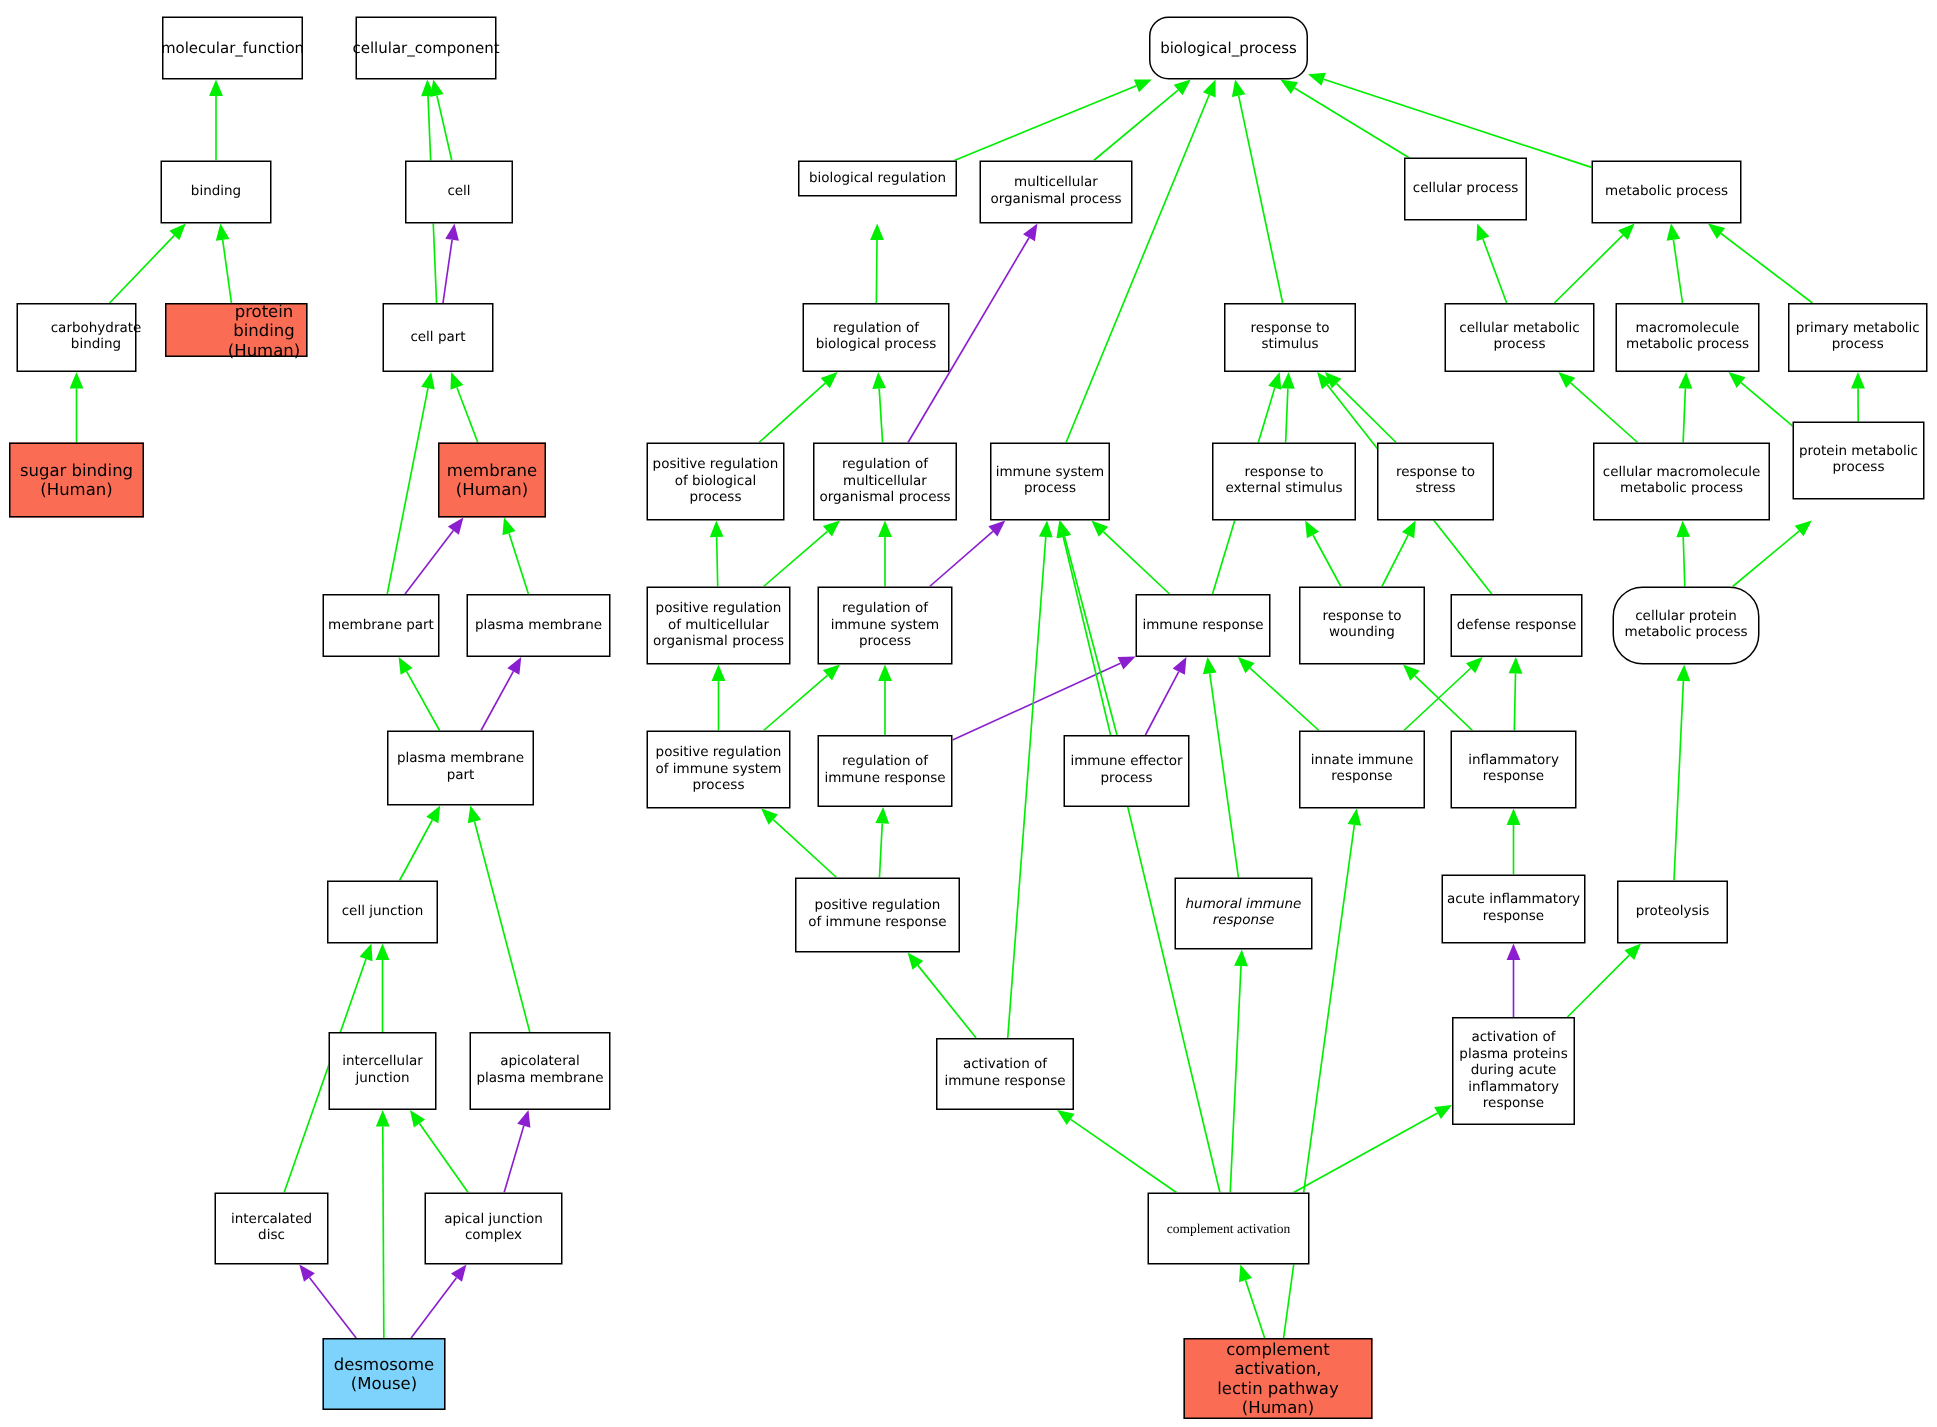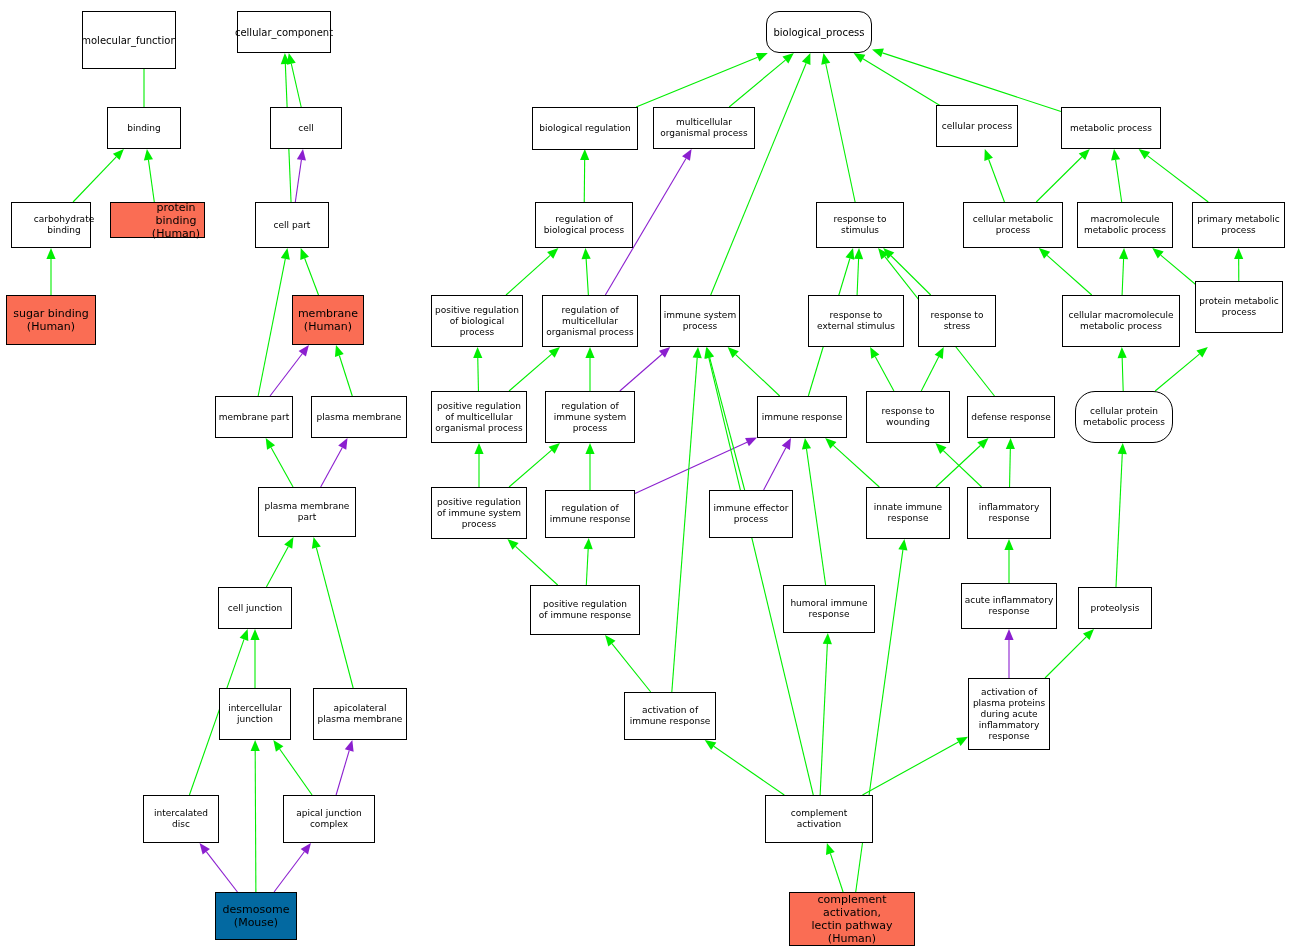--- a/index.html
+++ b/index.html
@@ -23,21 +23,21 @@
     justify-content:center;
     text-align:center;
     color:#000000;
     font-size:9px;
     line-height:11px;
     letter-spacing:0px;
     padding:1px 2px;
     white-space:pre-line;
   }
   .node.hl{ background:#fa6d54; font-size:11px; line-height:13px; }
-  .node.query{ background:#0369a1; font-size:11px; line-height:13px; }
+  .node.query{ background:#7dd3fc; font-size:11px; line-height:13px; }
   .node.root{ font-size:10px; }
 </style>
 </head>
 <body>
 
 <div id="canvas">
   <svg id="edges" viewBox="0 0 1291 951" xmlns="http://www.w3.org/2000/svg">
       <g>
         <line x1="144" y1="107" x2="144" y2="64" stroke="#00ee00" stroke-width="1.1"></line>
         <polygon points="144,53 148.6,64 139.4,64" fill="#00ee00"></polygon>
@@ -345,26 +345,26 @@
       <g>
         <line x1="843.09" y1="892" x2="830.3671519962429" y2="853.4459151401301" stroke="#00ee00" stroke-width="1.1"></line>
         <polygon points="826.92,843 834.7354437821155,852.0043788507921 825.9988602103704,854.887451429468" fill="#00ee00"></polygon>
       </g>
       <g>
         <line x1="855.7241379310345" y1="892" x2="902.9107817349409" y2="549.8968324216783" stroke="#00ee00" stroke-width="1.1"></line>
         <polygon points="904.4137931034483,539 907.4676389294609,550.5253644485086 898.3539245404208,549.2683003948479" fill="#00ee00"></polygon>
       </g>
     </svg>
   <div id="node-layer">
-      <div class="node root" style="left: 82px; top: 11px; width: 94px; height: 58px;">molecular_function</div>
+      <div class="node root" style="left: 108px; top: 11px; width: 94px; height: 42px;">molecular_function</div>
       <div class="node root" style="left: 237px; top: 11px; width: 94px; height: 42px;">cellular_component</div>
       <div class="node root" style="left: 766px; top: 11px; width: 106px; height: 42px; border-radius: 13px;">biological_process</div>
       <div class="node " style="left: 107px; top: 107px; width: 74px; height: 42px;">binding</div>
       <div class="node " style="left: 270px; top: 107px; width: 72px; height: 42px;">cell</div>
-      <div class="node " style="left: 532px; top: 107px; width: 106px; height: 43px;">biological regulation</div>
+      <div class="node " style="left: 532px; top: 107px; width: 106px; height: 24px;">biological regulation</div>
       <div class="node " style="left: 653px; top: 107px; width: 102px; height: 42px;">multicellular
 organismal process</div>
       <div class="node " style="left: 936px; top: 105px; width: 82px; height: 42px;">cellular process</div>
       <div class="node " style="left: 1061px; top: 107px; width: 100px; height: 42px;">metabolic process</div>
       <div class="node " style="left: 11px; top: 202px; width: 80px; height: 46px; padding-left: 28px;">carbohydrate
 binding</div>
       <div class="node hl" style="left: 110px; top: 202px; width: 95px; height: 36px; padding-left: 39px;">protein binding
 (Human)</div>
       <div class="node " style="left: 255px; top: 202px; width: 74px; height: 46px;">cell part</div>
       <div class="node " style="left: 535px; top: 202px; width: 98px; height: 46px;">regulation of
@@ -421,39 +421,39 @@
       <div class="node " style="left: 709px; top: 490px; width: 84px; height: 48px;">immune effector
 process</div>
       <div class="node " style="left: 866px; top: 487px; width: 84px; height: 52px;">innate immune
 response</div>
       <div class="node " style="left: 967px; top: 487px; width: 84px; height: 52px;">inflammatory
 response</div>
       <div class="node " style="left: 1078px; top: 587px; width: 74px; height: 42px;">proteolysis</div>
       <div class="node " style="left: 218px; top: 587px; width: 74px; height: 42px;">cell junction</div>
       <div class="node " style="left: 530px; top: 585px; width: 110px; height: 50px;">positive regulation
 of immune response</div>
-      <div class="node " style="left: 783px; top: 585px; width: 92px; height: 48px;">humoral immune
+      <div class="node " style="left: 783px; top: 585px; width: 92px; height: 48px; font-style: italic;">humoral immune
 response</div>
       <div class="node " style="left: 961px; top: 583px; width: 96px; height: 46px;">acute inflammatory
 response</div>
       <div class="node " style="left: 219px; top: 688px; width: 72px; height: 52px;">intercellular
 junction</div>
       <div class="node " style="left: 313px; top: 688px; width: 94px; height: 52px;">apicolateral
 plasma membrane</div>
       <div class="node " style="left: 624px; top: 692px; width: 92px; height: 48px;">activation of
 immune response</div>
       <div class="node " style="left: 968px; top: 678px; width: 82px; height: 72px;">activation of
 plasma proteins
 during acute
 inflammatory
 response</div>
       <div class="node " style="left: 143px; top: 795px; width: 76px; height: 48px;">intercalated
 disc</div>
       <div class="node " style="left: 283px; top: 795px; width: 92px; height: 48px;">apical junction
 complex</div>
-      <div class="node " style="left: 765px; top: 795px; width: 108px; height: 48px;">complement activation</div>
+      <div class="node " style="left: 765px; top: 795px; width: 108px; height: 48px; font-family: Liberation Serif, serif;">complement activation</div>
       <div class="node query" style="left: 215px; top: 892px; width: 82px; height: 48px;">desmosome
 (Mouse)</div>
       <div class="node hl" style="left: 789px; top: 892px; width: 126px; height: 54px;">complement activation,
 lectin pathway
 (Human)</div>
     </div>
 </div>
 
 </body></html>

